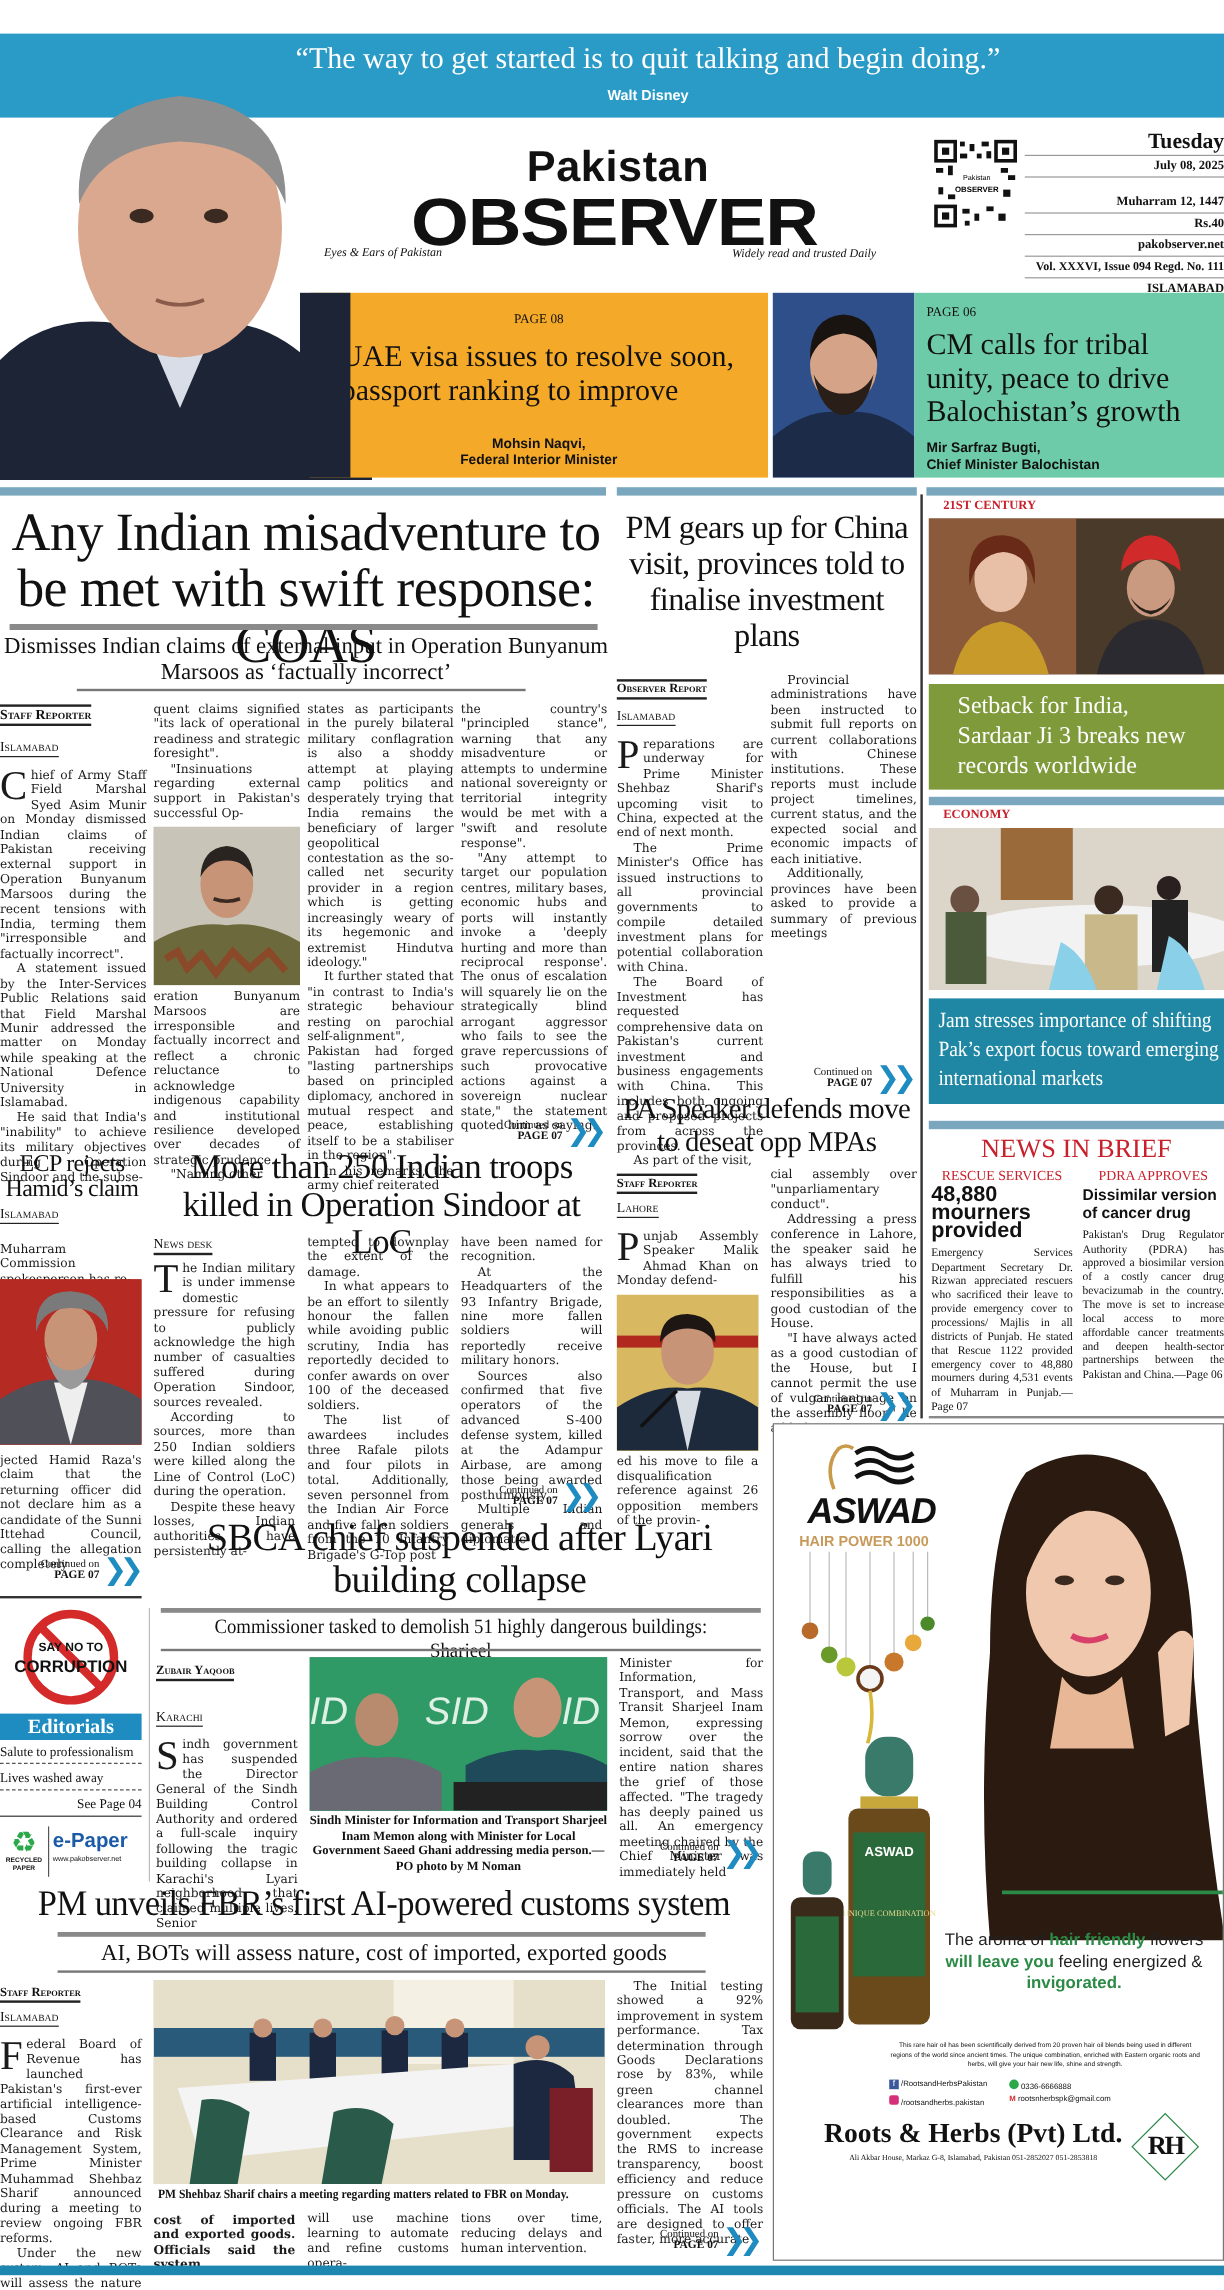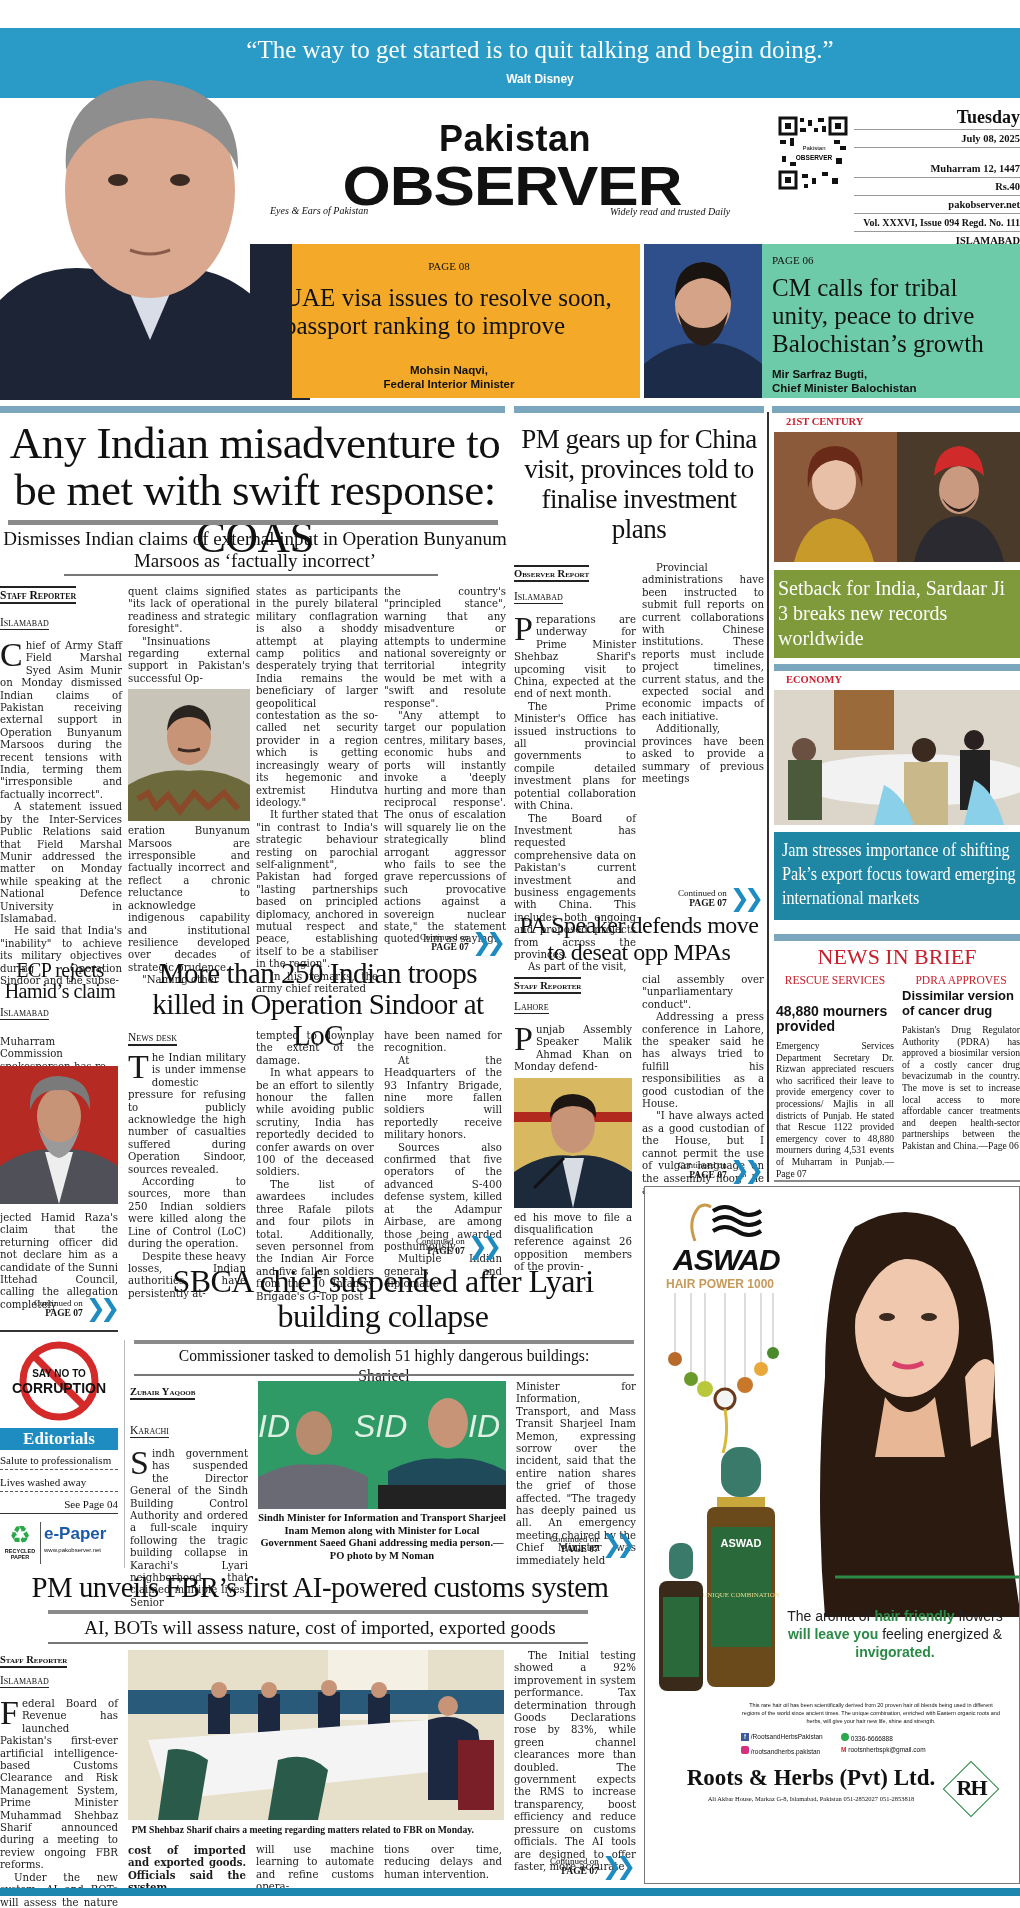--- a/index.html
+++ b/index.html
@@ -192,21 +192,21 @@
     <rect x="123" width="123" height="130" fill="#4a3a2a"></rect>
     <path d="M20 130 Q30 90 60 86 Q90 90 100 130Z" fill="#c79a2a"></path>
     <ellipse cx="60" cy="50" rx="22" ry="28" fill="#e8c0a8"></ellipse>
     <path d="M34 56 Q30 14 62 14 Q92 16 88 56 Q84 30 62 28 Q40 30 34 56Z" fill="#6a2a18"></path>
     <path d="M140 130 Q150 86 185 84 Q220 86 230 130Z" fill="#2a2a30"></path>
     <ellipse cx="185" cy="58" rx="20" ry="24" fill="#c99a80"></ellipse>
     <path d="M160 44 Q162 16 185 14 Q208 16 210 44 Q200 34 185 34 Q170 34 160 44Z" fill="#d12a2a"></path>
     <path d="M168 66 Q185 88 202 66 Q196 78 185 80 Q174 78 168 66Z" fill="#2a1e18"></path>
   </svg>
 </div>
-<div class="abs serif" style="left:774px;top:570px;width:246px;height:88px;background:#7f9a3a;color:#fff;font-size:20px;line-height:25px;padding:6px 4px;">Setback for India, Sardaar Ji 3 breaks new records worldwide</div>
+<div class="abs serif" style="left:774px;top:570px;width:246px;height:88px;background:#7f9a3a;color:#fff;font-size:20px;line-height:25px;padding:6px 24px;">Setback for India, Sardaar Ji 3 breaks new records worldwide</div>
 
 <div class="abs rule-blue" style="left:774px;top:664px;width:246px;"></div>
 <div class="abs serif" style="left:786px;top:674px;font-size:10.5px;font-weight:bold;color:#c8202c;">ECONOMY</div>
 <div class="abs photo" style="left:774px;top:690px;width:246px;height:135px;background:#d8d2c6;">
   <svg width="246" height="135">
     <rect width="246" height="135" fill="#dcd6ca"></rect>
     <rect x="60" y="0" width="60" height="60" fill="#9a6a3a"></rect>
     <ellipse cx="140" cy="90" rx="120" ry="26" fill="#f2f2f2"></ellipse>
     <circle cx="30" cy="60" r="12" fill="#6a5040"></circle>
       <rect x="14" y="70" width="34" height="60" fill="#4a5a3a"></rect>
@@ -219,21 +219,21 @@
   </svg>
 </div>
 <div class="abs" style="left:774px;top:832px;width:246px;height:88px;background:#1f87a3;color:#fff;padding:6px 8px;">
   <div class="serif" style="font-size:18px;line-height:24px;transform:scaleX(0.9);transform-origin:left;width:260px;">Jam stresses importance of shifting Pak’s export focus toward emerging international markets</div>
 </div>
 
 <div class="abs rule-blue" style="left:774px;top:934px;width:246px;"></div>
 <div class="abs serif" style="left:774px;top:944px;width:246px;text-align:center;font-size:22px;color:#c8202c;">NEWS IN BRIEF</div>
 <div class="abs" style="left:776px;top:974px;width:118px;">
   <div class="serif" style="color:#c8202c;font-size:11.5px;text-align:center;">RESCUE SERVICES</div>
-  <div class="sans" style="font-size:14px;font-weight:bold;line-height:15px;margin-top:18px;">48,880 mourners provided</div>
+  <div class="sans" style="font-size:18px;font-weight:bold;line-height:15px;margin-top:2px;">48,880 mourners provided</div>
   <div class="serif" style="font-size:9.6px;line-height:11.6px;text-align:justify;margin-top:6px;">Emergency Services Department Secretary Dr. Rizwan appreciated rescuers who sacrificed their leave to provide emergency cover to processions/ Majlis in all districts of Punjab. He stated that Rescue 1122 provided emergency cover to 48,880 mourners during 4,531 events of Muharram in Punjab.—Page 07</div>
 </div>
 <div class="abs" style="left:902px;top:974px;width:118px;">
   <div class="serif" style="color:#c8202c;font-size:11.5px;text-align:center;">PDRA APPROVES</div>
   <div class="sans" style="font-size:13px;font-weight:bold;line-height:15px;margin-top:2px;">Dissimilar version of cancer drug</div>
   <div class="serif" style="font-size:9.6px;line-height:11.6px;text-align:justify;margin-top:6px;">Pakistan's Drug Regulator Authority (PDRA) has approved a biosimilar version of a costly cancer drug bevacizumab in the country. The move is set to increase local access to more affordable cancer treatments and deepen health-sector partnerships between the Pakistan and China.—Page 06</div>
 </div>
 <div class="abs" style="left:774px;top:1180px;width:246px;height:2px;background:#888;"></div>
 
 <div class="abs headline" style="left:0;top:960px;width:120px;font-size:20px;line-height:21px;text-align:center;">ECP rejects Hamid’s claim</div>

